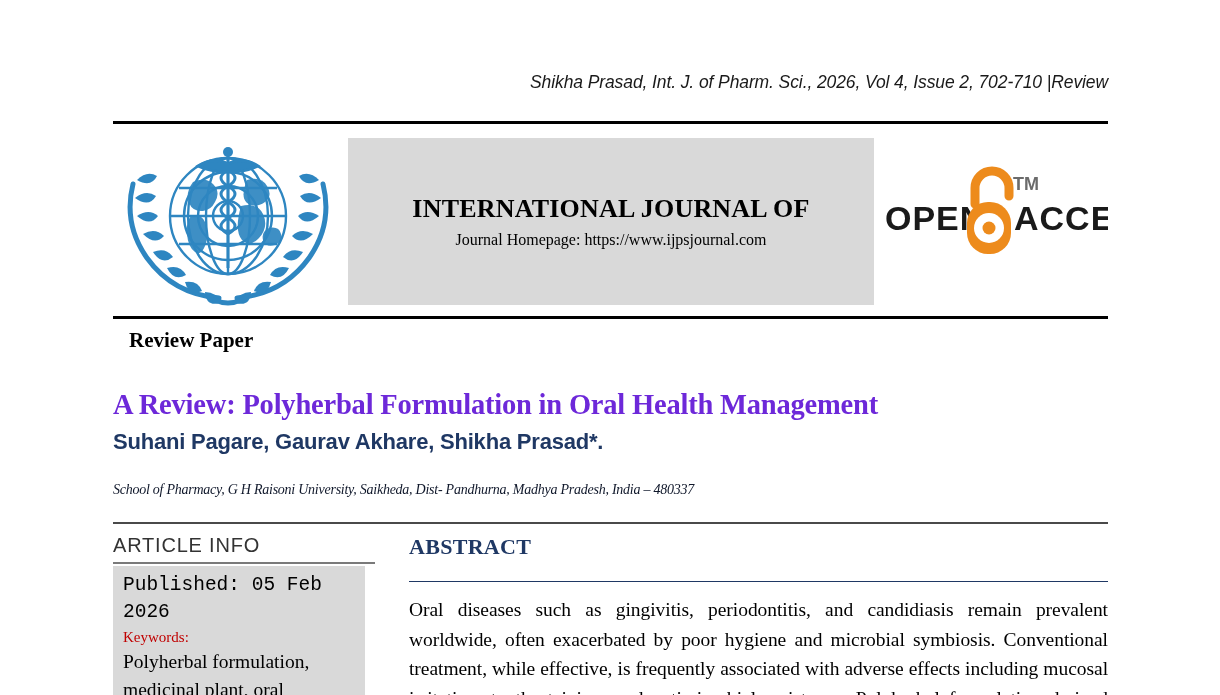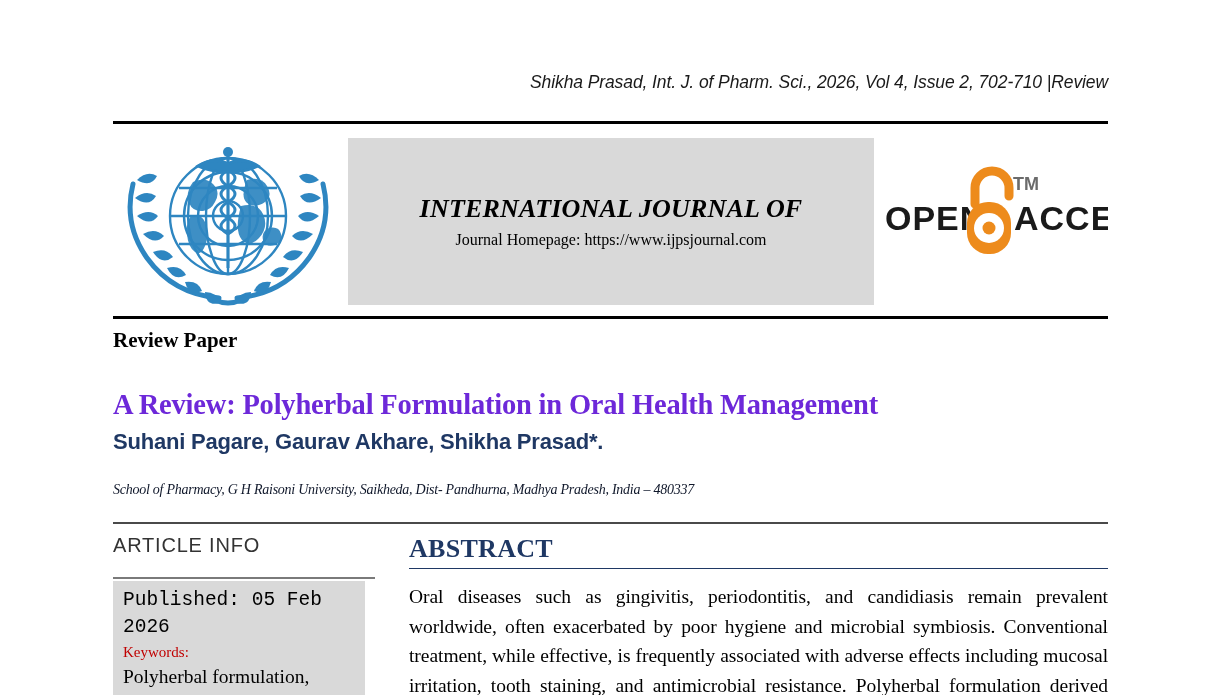--- a/index.html
+++ b/index.html
@@ -93,21 +93,20 @@
     justify-content: center;
     text-align: center;
   }
   .journal-title {
     font-family: "Liberation Serif", serif;
     font-weight: bold;
     font-size: 26px;
     line-height: 1.42;
     color: #000;
     letter-spacing: 0.2px;
-    font-style: italic;
   }
   .journal-issn {
     font-family: "Liberation Serif", serif;
     font-size: 20px;
     line-height: 1.45;
     margin-top: 2px;
   }
   .journal-home {
     font-family: "Liberation Serif", serif;
     font-size: 16px;
@@ -119,21 +118,21 @@
     left: 770px;
     top: 20px;
     width: 225px;
     height: 110px;
   }
   .oa-logo svg { display: block; width: 100%; height: 100%; }
 
   
   .paper-type {
     position: absolute;
-    left: 0;
+    left: 16px;
     top: 328px;
     font-family: "Liberation Serif", serif;
     font-weight: bold;
     font-size: 21px;
     color: #000;
   }
   .paper-title {
     position: absolute;
     left: 0;
     top: 370px;
@@ -175,21 +174,21 @@
     left: 0;
     top: 534px;
     width: 262px;
   }
   .article-info-head {
     font-family: "Liberation Sans", sans-serif;
     font-size: 20px;
     font-weight: normal;
     letter-spacing: 0.8px;
     color: #333;
-    padding-bottom: 20px;
+    padding-bottom: 5px;
     border-bottom: 2px solid #7a7a7a;
   }
   .info-box {
     margin-top: 2px;
     background: #d9d9d9;
     padding: 6px 0 8px 10px;
     width: 252px;
     box-sizing: border-box;
     min-height: 127px;
   }
@@ -215,24 +214,24 @@
 
   .col-right {
     position: absolute;
     left: 296px;
     top: 534px;
     width: 699px;
   }
   .abstract-head {
     font-family: "Liberation Serif", serif;
     font-weight: bold;
-    font-size: 26px;
+    font-size: 22px;
     color: #1F3864;
     letter-spacing: 0.3px;
-    padding-bottom: 4px;
+    padding-bottom: 21px;
     border-bottom: 1.5px solid #1F3864;
     display: block;
   }
   .abstract-body {
     margin-top: 13px;
     font-family: "Liberation Serif", serif;
     font-size: 19.5px;
     line-height: 1.52;
     text-align: justify;
     color: #000;

